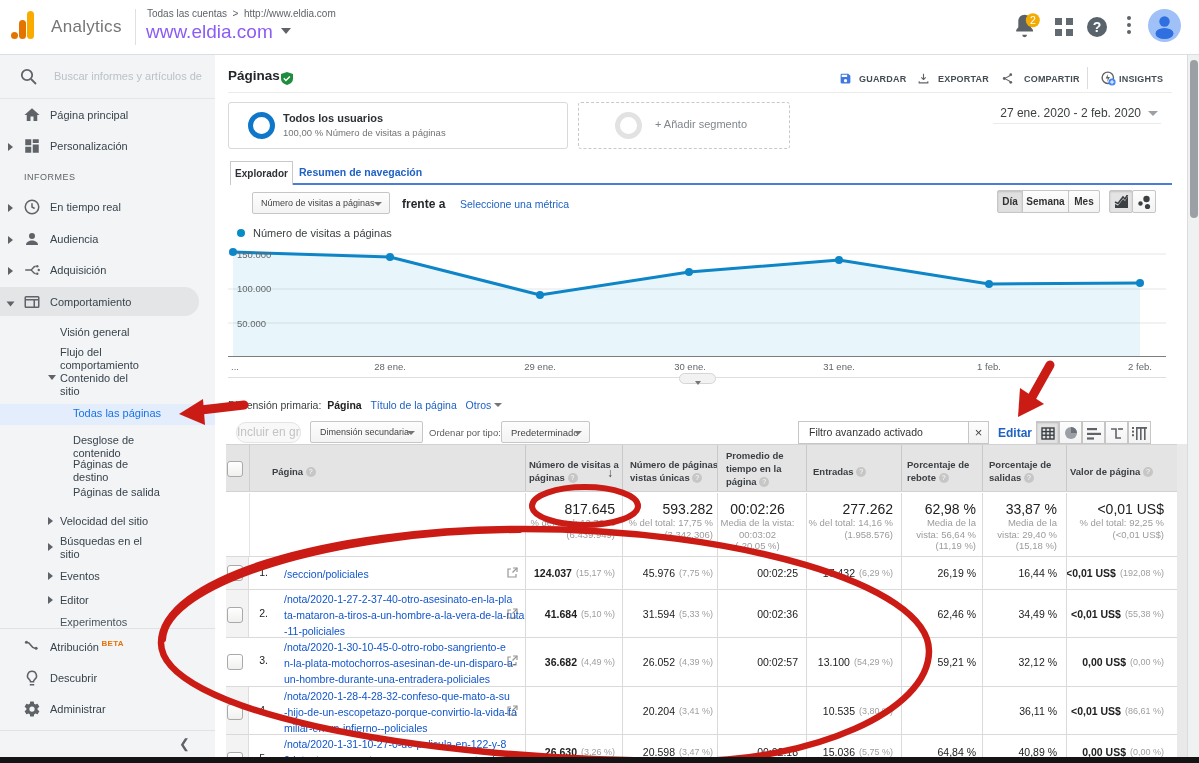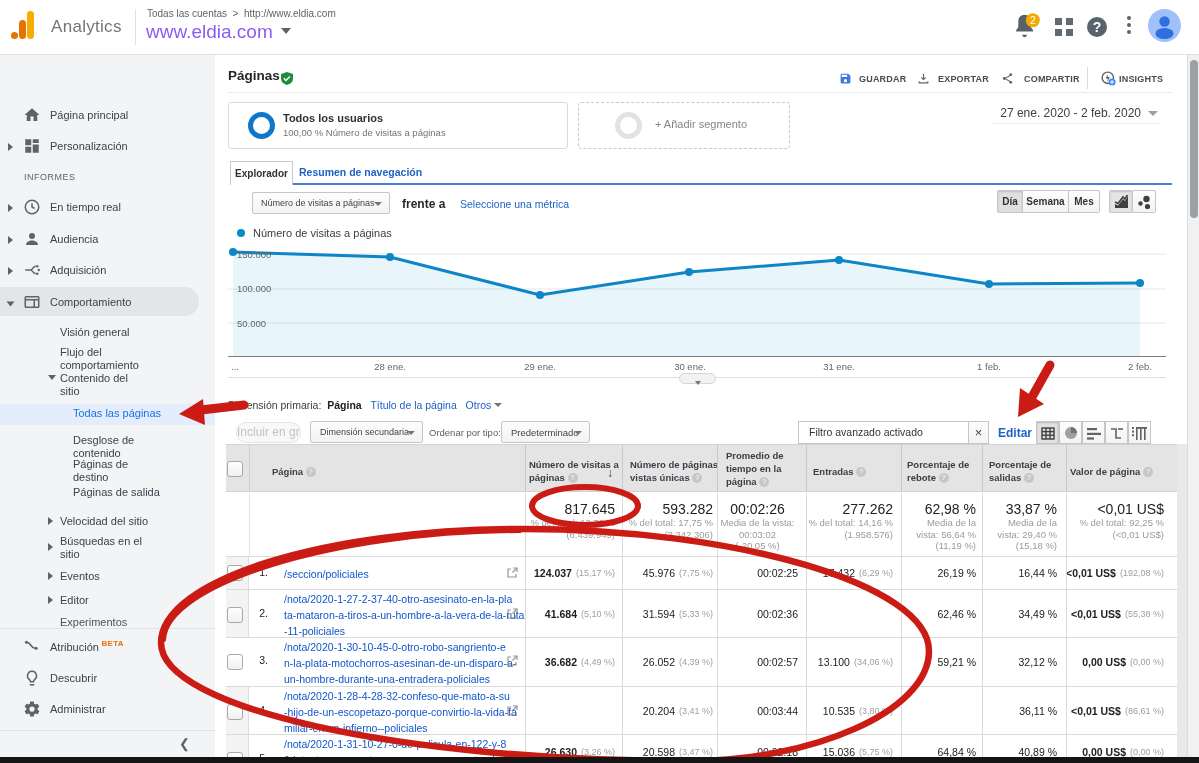--- a/index.html
+++ b/index.html
@@ -99,20 +99,27 @@
       <div style="width:4px;height:4px;background:#5f6368;border-radius:50%;margin:3px 0"></div>
     </div>
   <svg class="abs" style="left:1148px;top:9px" width="33" height="33" viewBox="0 0 33 33">
     <circle cx="16.5" cy="16.5" r="16.5" fill="#9fc1f7"></circle>
     <circle cx="16.5" cy="12.5" r="5.2" fill="#2f6fe0"></circle>
     <ellipse cx="16.5" cy="24.5" rx="9" ry="5.5" fill="#2f6fe0"></ellipse>
   </svg>
 </div>
 
 <div id="side">
+  <div id="srch">
+    <svg class="abs" style="left:20px;top:13px" width="17" height="17" viewBox="0 0 17 17">
+        <circle cx="7" cy="7" r="5.2" fill="none" stroke="#5f6368" stroke-width="1.8"></circle>
+        <line x1="11" y1="11" x2="16" y2="16" stroke="#5f6368" stroke-width="1.8"></line>
+      </svg>
+    <div class="ph">Buscar informes y artículos de</div>
+  </div>
   <div id="pill"></div>
   <div id="selrow"></div>
 
   <div class="mi" style="top:45px">
       <span class="ico"><svg width="18" height="18" viewBox="0 0 24 24" fill="#5f6368">
           <path d="M10 20v-6h4v6h5v-8h3L12 3 2 12h3v8z"></path>
         </svg></span>
       <span class="lbl">Página principal</span>
     </div>
   <div class="mi" style="top:76px">
@@ -506,21 +513,21 @@
       </div>
     <div class="cell c2 vc">
         <span class="rnum">26.052</span>
         <span class="pct">(4,39 %)</span>
       </div>
     <div class="cell c3 vc">
         <span class="rnum">00:02:57</span>
       </div>
     <div class="cell c4 vc">
         <span class="rnum">13.100</span>
-        <span class="pct">(34,06 %)</span>
+        <span class="pct">(54,29 %)</span>
       </div>
     <div class="cell c5 vc">
         <span class="rnum">59,21 %</span>
       </div>
     <div class="cell c6 vc">
         <span class="rnum">32,12 %</span>
       </div>
     <div class="cell c7 vc">
         <span class="num">0,00 US$</span>
         <span class="pct">(0,00 %)</span>
@@ -543,23 +550,20 @@
         <g fill="none" stroke="#757575" stroke-width="1.2">
           <path d="M4 2H1v8h8V7"></path>
           <path d="M6 1h4v4"></path>
           <path d="M10 1L5.5 5.5"></path>
         </g>
       </svg>
     <div class="cell c2 vc">
         <span class="rnum">20.204</span>
         <span class="pct">(3,41 %)</span>
       </div>
-    <div class="cell c3 vc">
-        <span class="rnum">00:03:44</span>
-      </div>
     <div class="cell c4 vc">
         <span class="rnum">10.535</span>
         <span class="pct">(3,80 %)</span>
       </div>
     <div class="cell c6 vc">
         <span class="rnum">36,11 %</span>
       </div>
     <div class="cell c7 vc">
         <span class="num">&lt;0,01 US$</span>
         <span class="pct">(86,61 %)</span>

